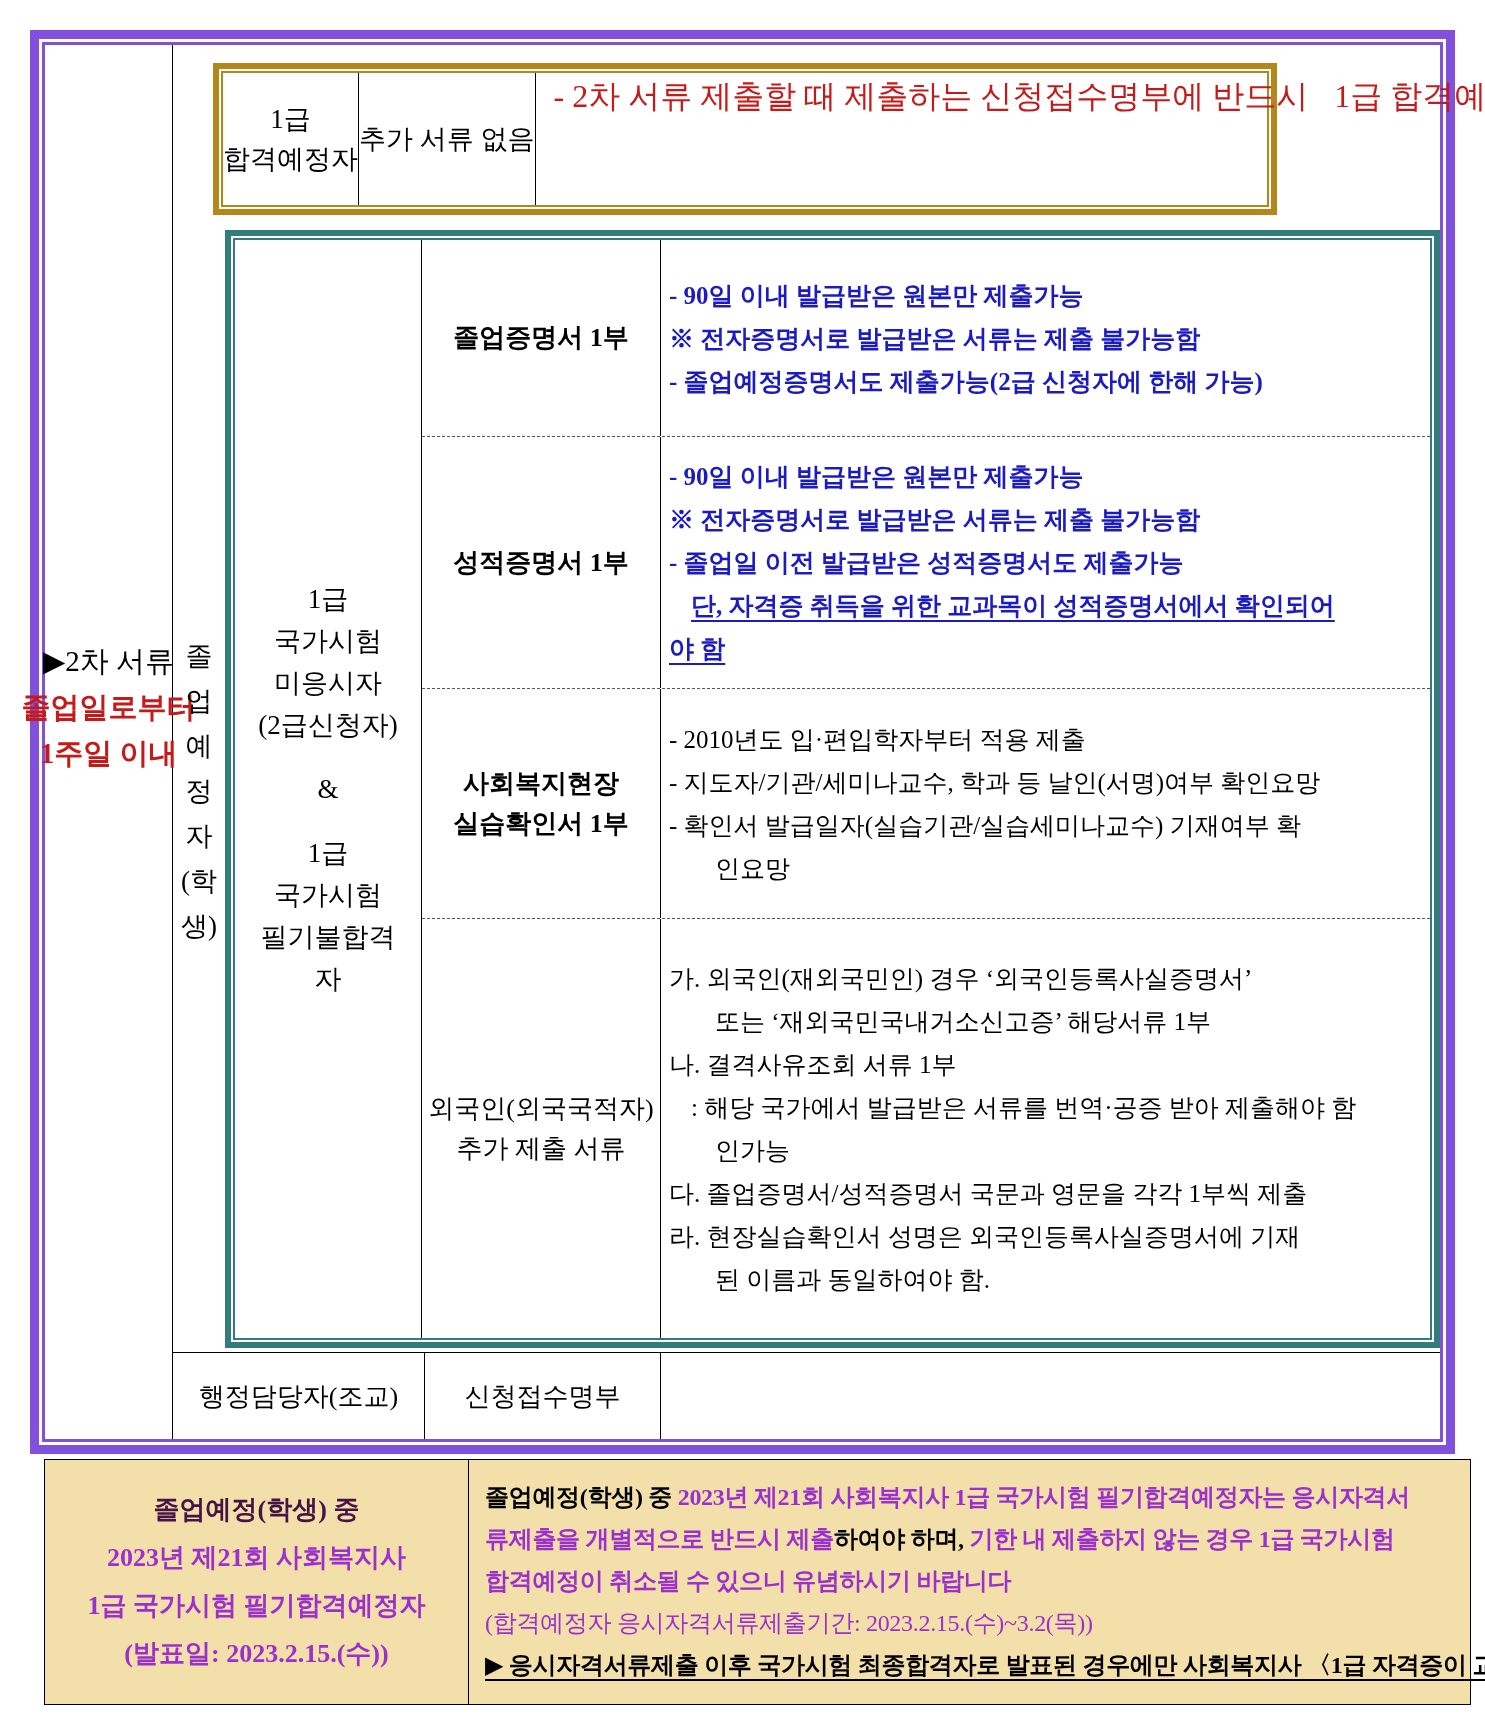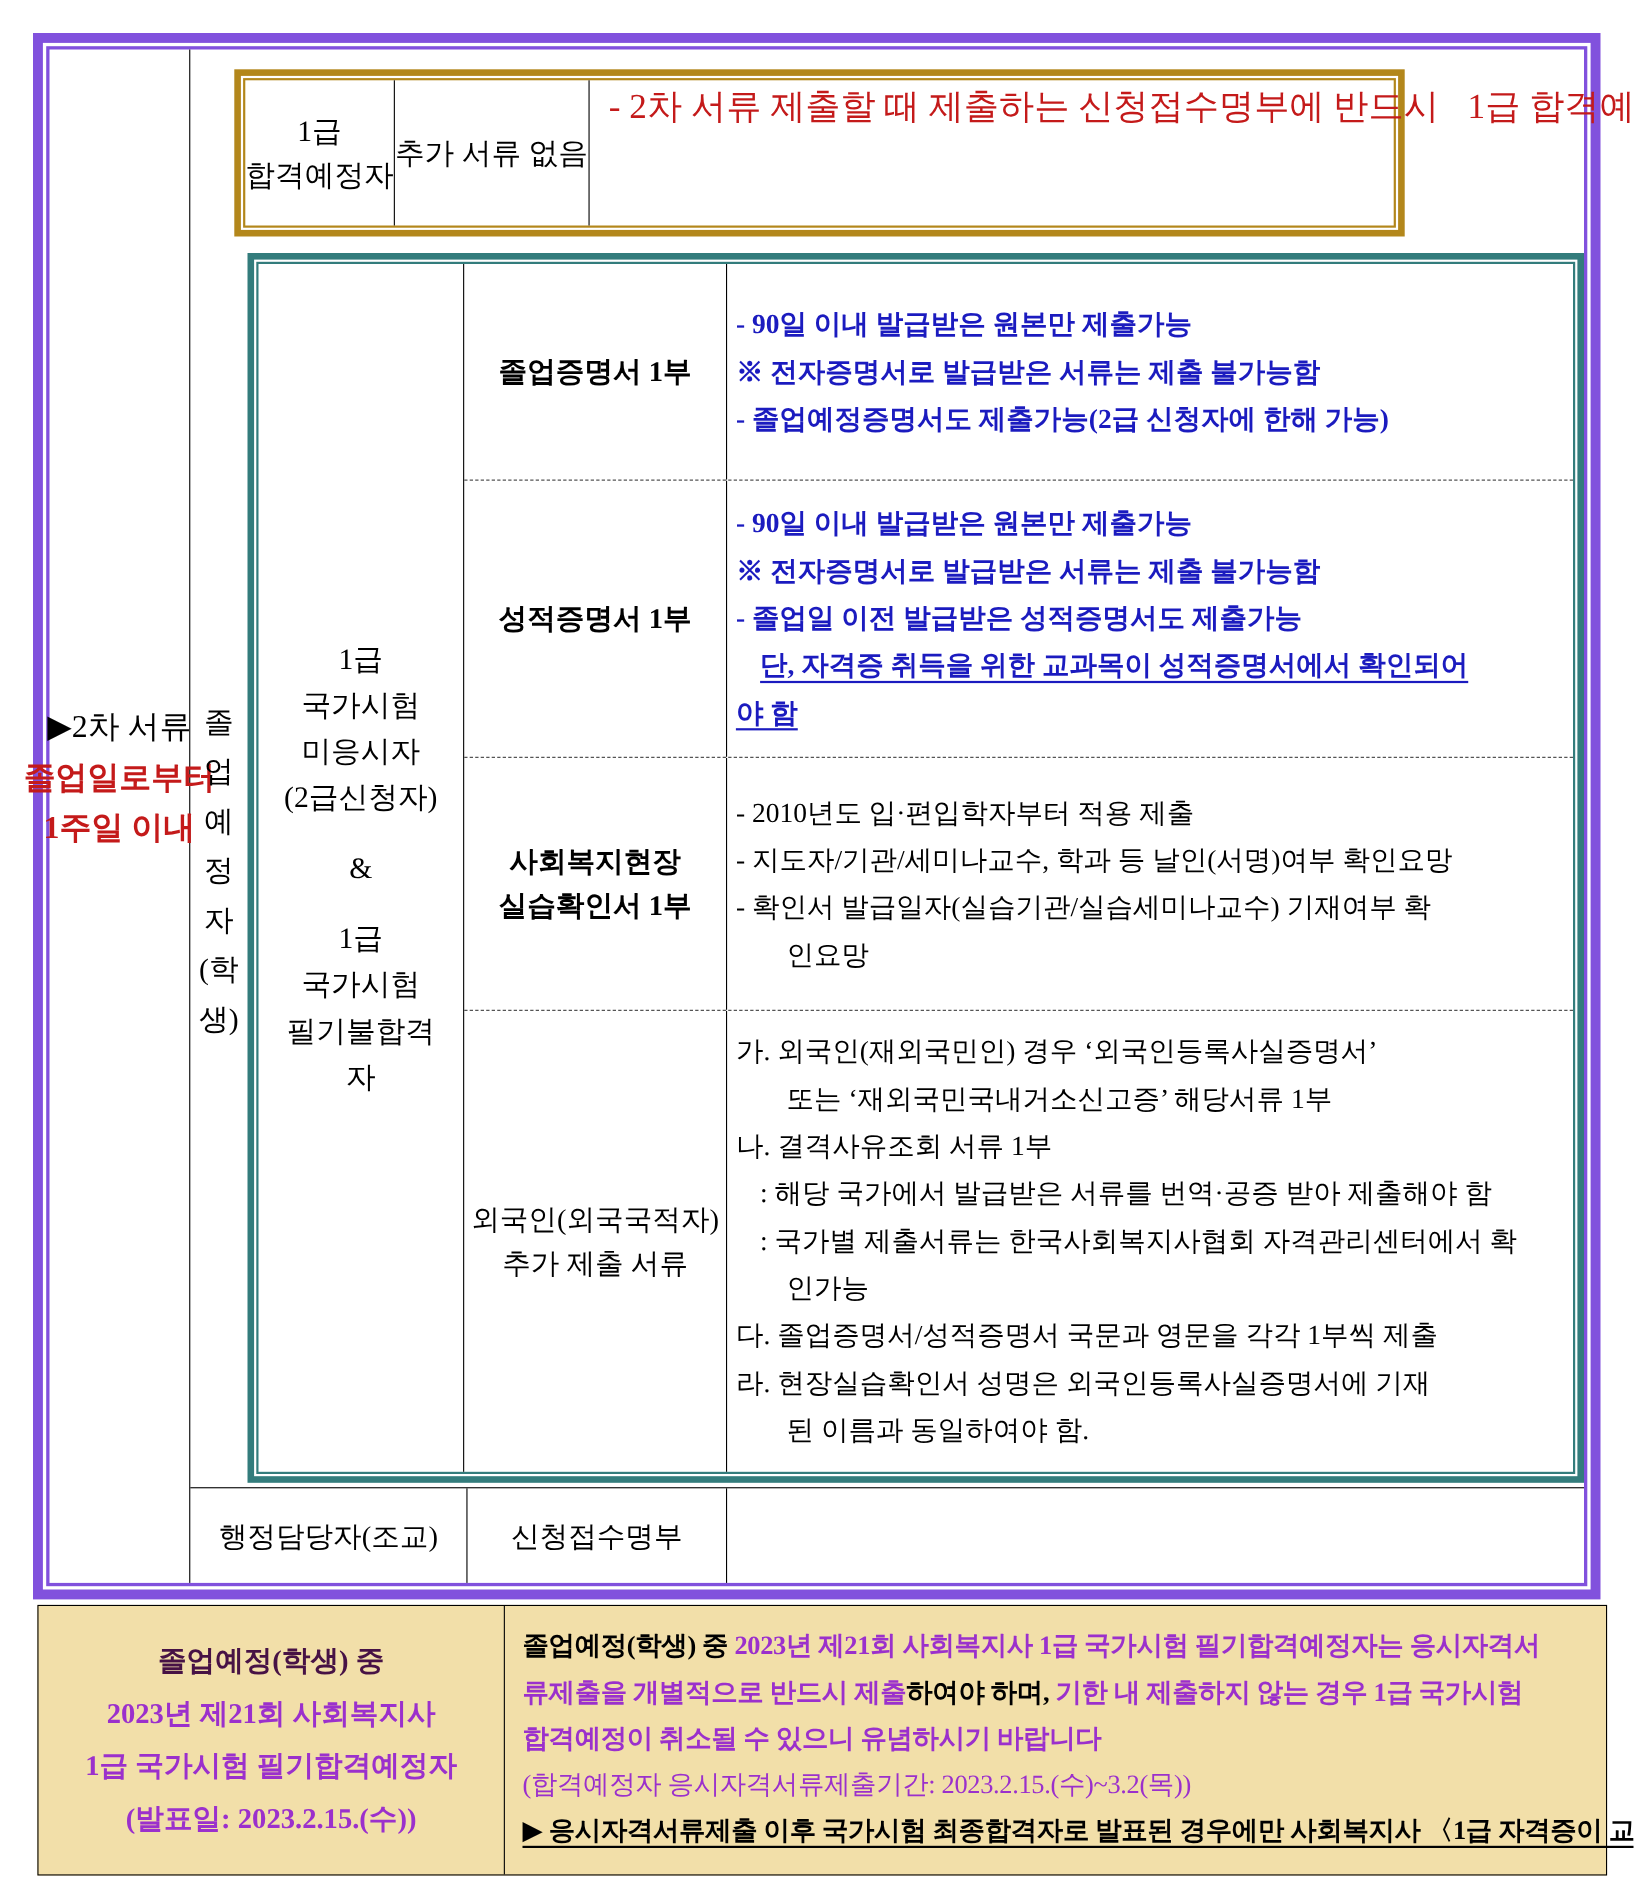--- a/index.html
+++ b/index.html
@@ -80,21 +80,21 @@
   .u{text-decoration:underline;text-underline-offset:6px;}
   
   .admin-area{flex:1;border-top:1px solid #000;display:flex;font-size:26px;}
   .admin-c1{width:252px;border-right:1px solid #000;box-sizing:border-box;
     display:flex;align-items:center;justify-content:center;white-space:nowrap;}
   .admin-c2{width:236px;border-right:1px solid #000;box-sizing:border-box;
     display:flex;align-items:center;justify-content:center;white-space:nowrap;}
   .admin-c3{flex:1;display:flex;align-items:center;padding-left:14px;white-space:nowrap;}
   
   .footer{
-    position:absolute;left:34px;top:1459px;width:1427px;height:246px;
+    position:absolute;left:44px;top:1459px;width:1427px;height:246px;
     box-sizing:border-box;border:1px solid #000;background:var(--beige);display:flex;
   }
   .footer-left{width:424px;border-right:1px solid #000;box-sizing:border-box;
     display:flex;flex-direction:column;align-items:center;justify-content:center;
     font-size:26px;line-height:48px;font-weight:bold;text-align:center;white-space:nowrap;}
   .fl-dark{color:#471245;}
   .fl-purple{color:var(--mag);}
   .footer-right{flex:1;padding:16px 10px 0 16px;font-size:24px;line-height:42px;
     white-space:nowrap;letter-spacing:-0.3px;min-width:0;}
   .fr-line{white-space:nowrap;}
@@ -196,21 +196,20 @@
                 <div class="doc-row row-3">
                   <div class="doc-label">
                     <div>외국인(외국국적자)</div>
                     <div>추가 제출 서류</div>
                   </div>
                   <div class="doc-content c-black">
                     <div>가. 외국인(재외국민인) 경우 ‘외국인등록사실증명서’</div>
                     <div class="ind-2">또는 ‘재외국민국내거소신고증’ 해당서류 1부</div>
                     <div>나. 결격사유조회 서류 1부</div>
                     <div class="ind-1">: 해당 국가에서 발급받은 서류를 번역·공증 받아 제출해야 함</div>
-                    <div class="ind-1">: 국가별 제출서류는 한국사회복지사협회 자격관리센터에서 확</div>
                     <div class="ind-2">인가능</div>
                     <div>다. 졸업증명서/성적증명서 국문과 영문을 각각 1부씩 제출</div>
                     <div>라. 현장실습확인서 성명은 외국인등록사실증명서에 기재</div>
                     <div class="ind-2">된 이름과 동일하여야 함.</div>
                   </div>
                 </div>
               </div>
           </div>
         </div>
       </div>

